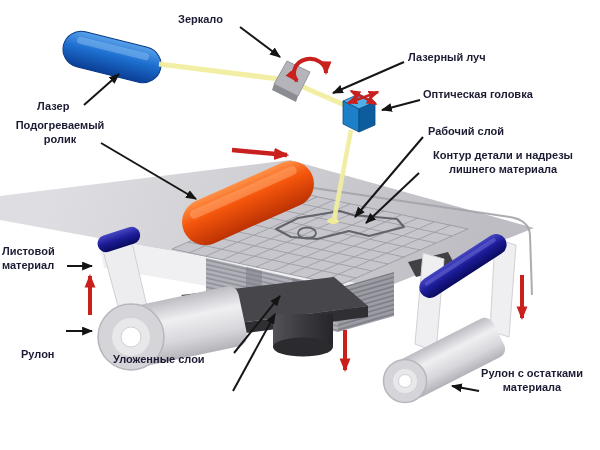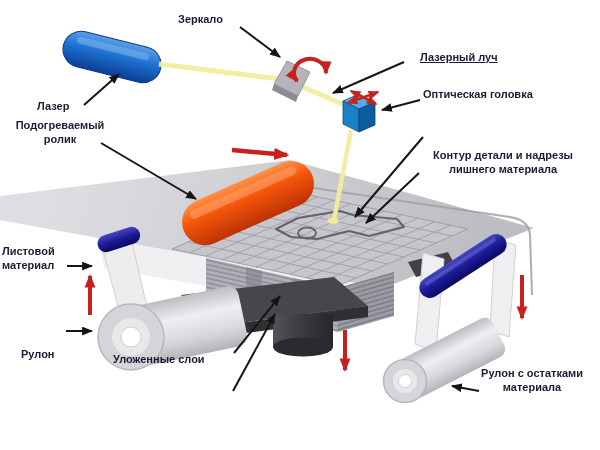--- a/index.html
+++ b/index.html
@@ -4,21 +4,21 @@
 <style>
   html,body{margin:0;padding:0;background:#ffffff;}
   .stage{position:relative;width:600px;height:450px;background:#ffffff;overflow:hidden;
          font-family:"Liberation Sans","DejaVu Sans",sans-serif;}
   .stage svg{position:absolute;left:0;top:0;}
   .lbl{position:absolute;font-weight:bold;font-size:11px;line-height:1.25;color:#1b1b33;
        white-space:normal;}
   .lbl.center{text-align:center;}
   .lbl.nowrap{white-space:nowrap;}
   #lbl-mirror{left:178px;top:13px;}
-  #lbl-laser-beam{left:420px;top:51px;text-decoration:underline;}
+  #lbl-laser-beam{left:408px;top:51px;}
   #lbl-optical-head{left:423px;top:88px;}
   #lbl-laser{left:37px;top:100px;}
   #lbl-heated-roller{left:-2px;top:119px;width:124px;}
   #lbl-working-layer{left:428px;top:125px;}
   #lbl-contour{left:410px;top:149px;width:186px;}
   #lbl-sheet-material{left:2px;top:245px;width:82px;}
   #lbl-roll{left:21px;top:324px;margin-top:24px;}
   #lbl-laid-layers{left:113px;top:353px;}
   #lbl-working-platform{left:92px;top:394px;}
   #lbl-leftover-roll{left:462px;top:367px;width:140px;}
@@ -202,19 +202,20 @@
     <line x1="233" y1="391" x2="275" y2="314" marker-end="url(#mB)"></line>
     <line x1="479" y1="391" x2="452" y2="386" marker-end="url(#mB)"></line>
   </g>
 </svg>
 
 <div class="lbl nowrap" id="lbl-mirror">Зеркало</div>
 <div class="lbl nowrap" id="lbl-laser-beam">Лазерный луч</div>
 <div class="lbl nowrap" id="lbl-optical-head">Оптическая головка</div>
 <div class="lbl nowrap" id="lbl-laser">Лазер</div>
 <div class="lbl center" id="lbl-heated-roller">Подогреваемый ролик</div>
+<div class="lbl nowrap" id="lbl-working-layer">Рабочий слой</div>
 <div class="lbl center" id="lbl-contour">Контур детали и надрезы лишнего материала</div>
 <div class="lbl" id="lbl-sheet-material">Листовой материал</div>
 <div class="lbl nowrap" id="lbl-roll">Рулон</div>
 <div class="lbl nowrap" id="lbl-laid-layers">Уложенные слои</div>
 <div class="lbl center" id="lbl-leftover-roll">Рулон с остатками материала</div>
 
 </div>
 
 </body></html>

